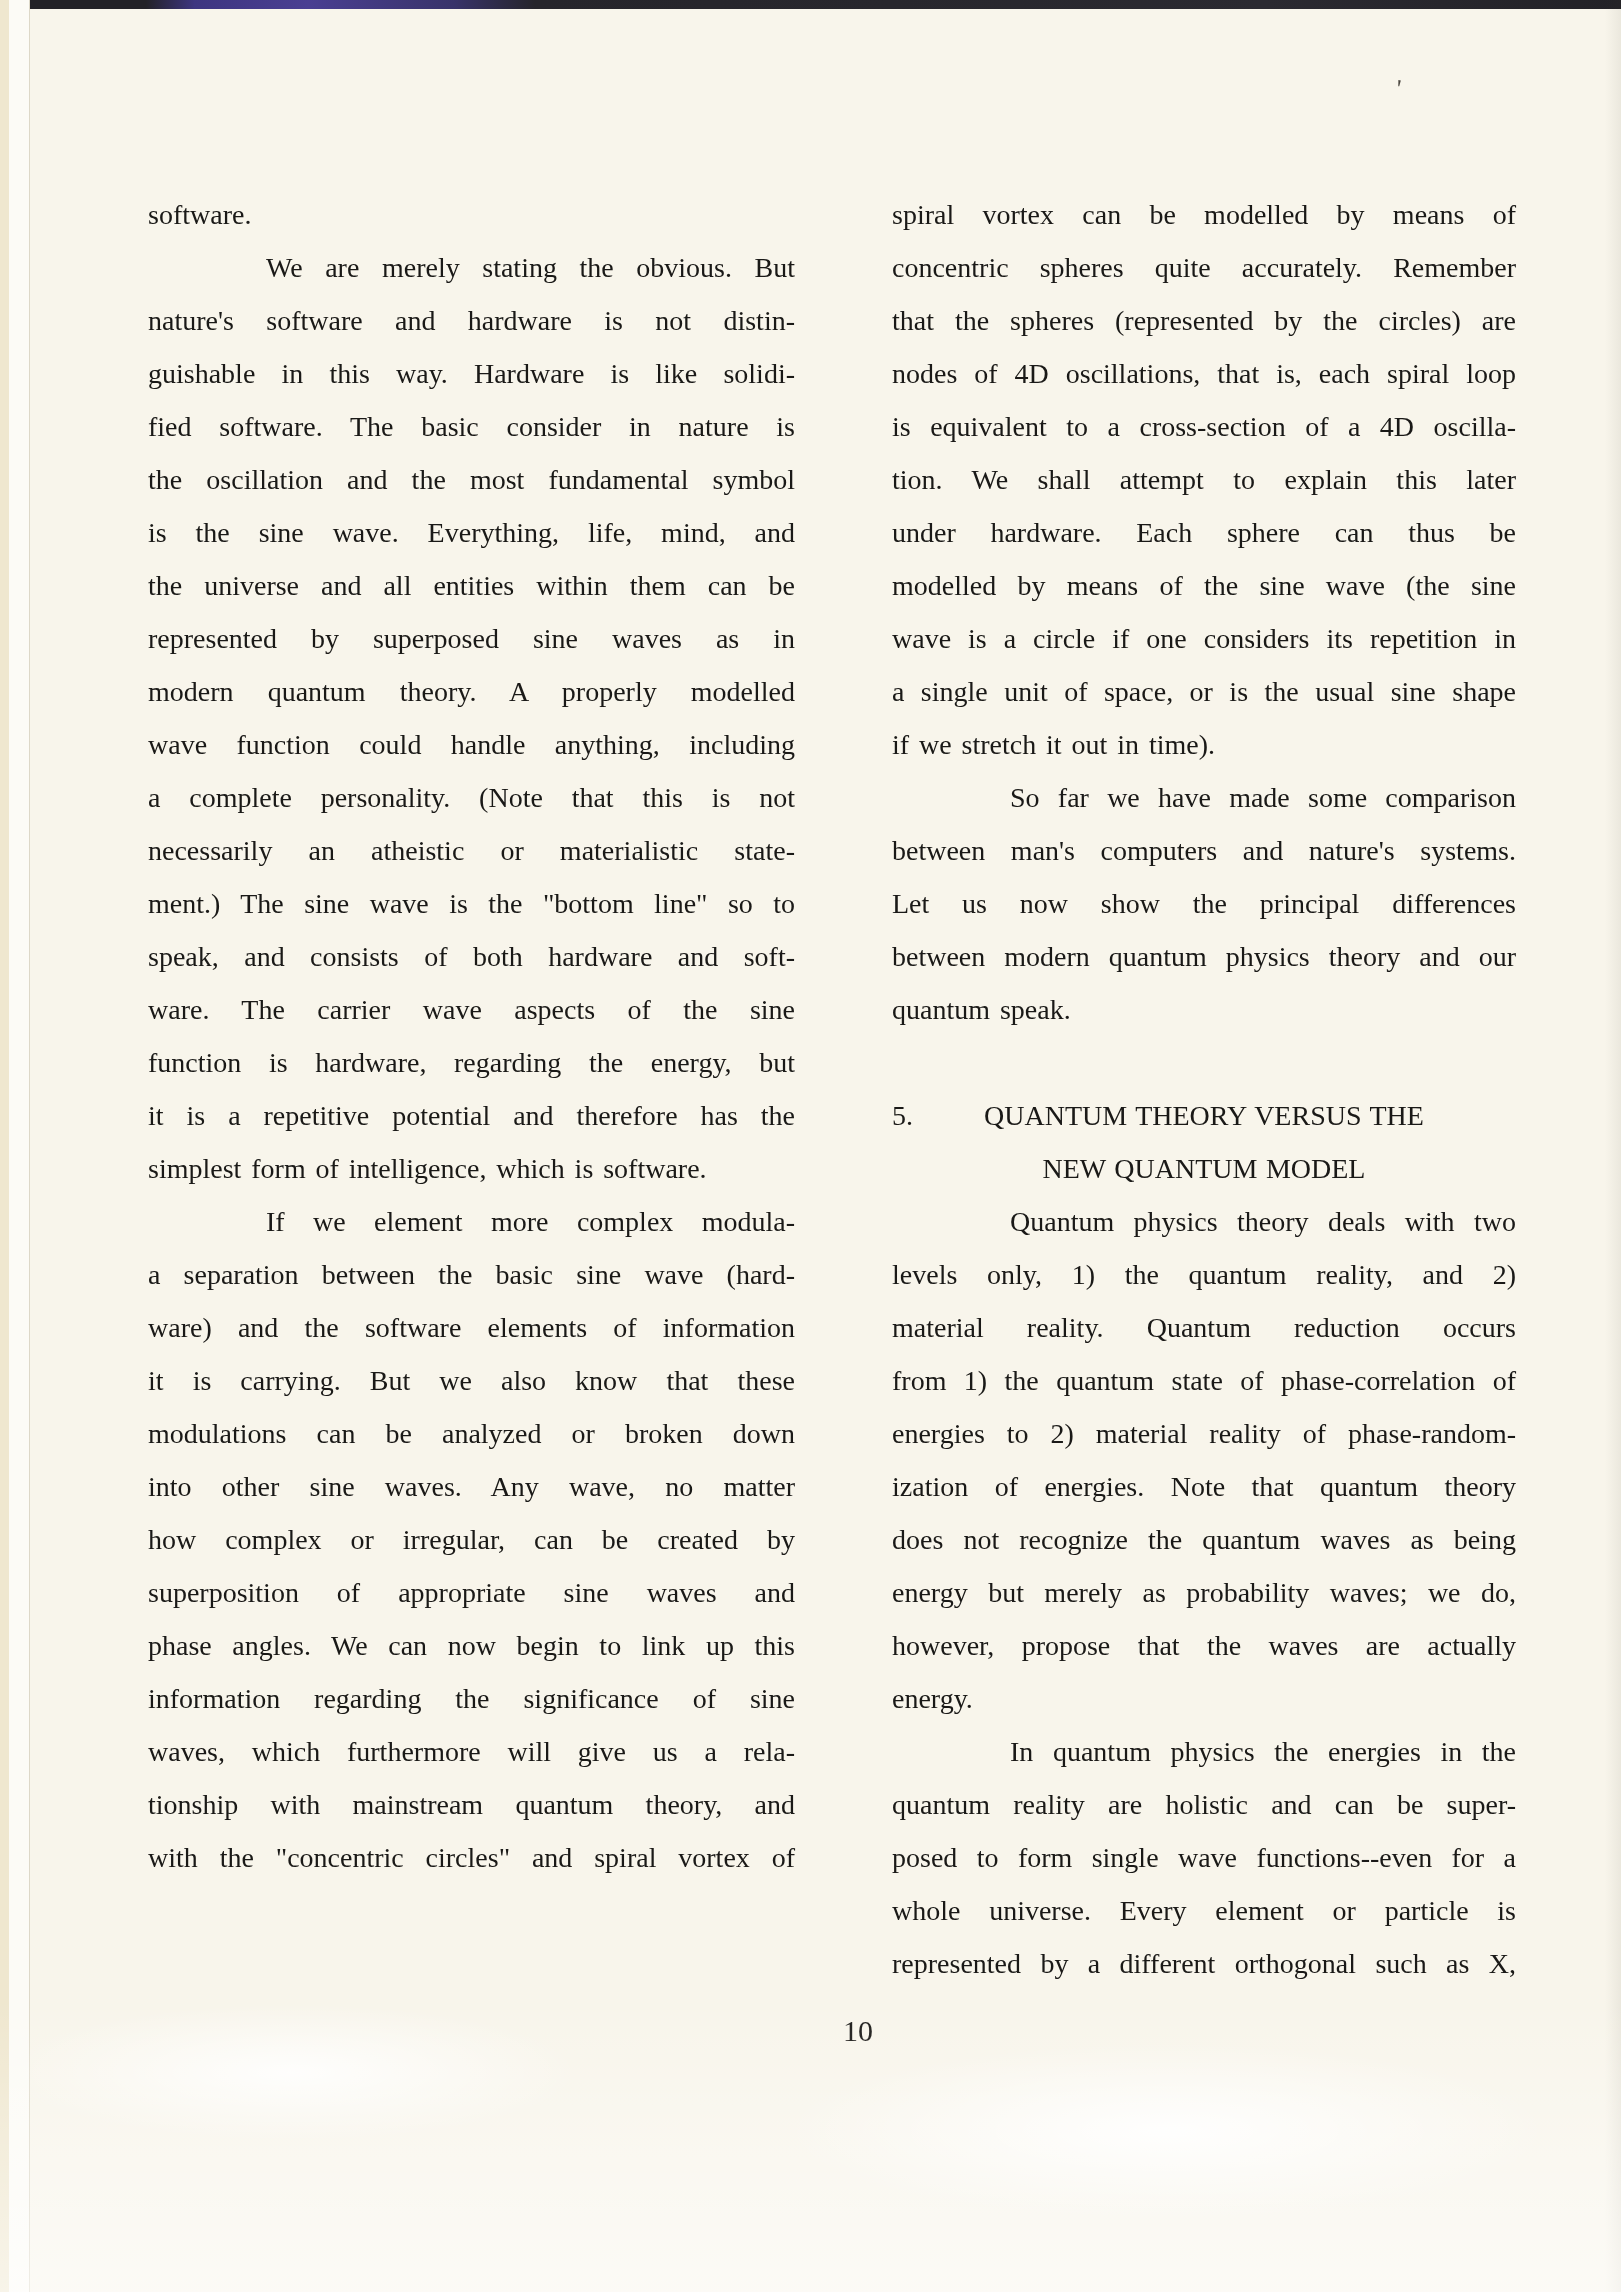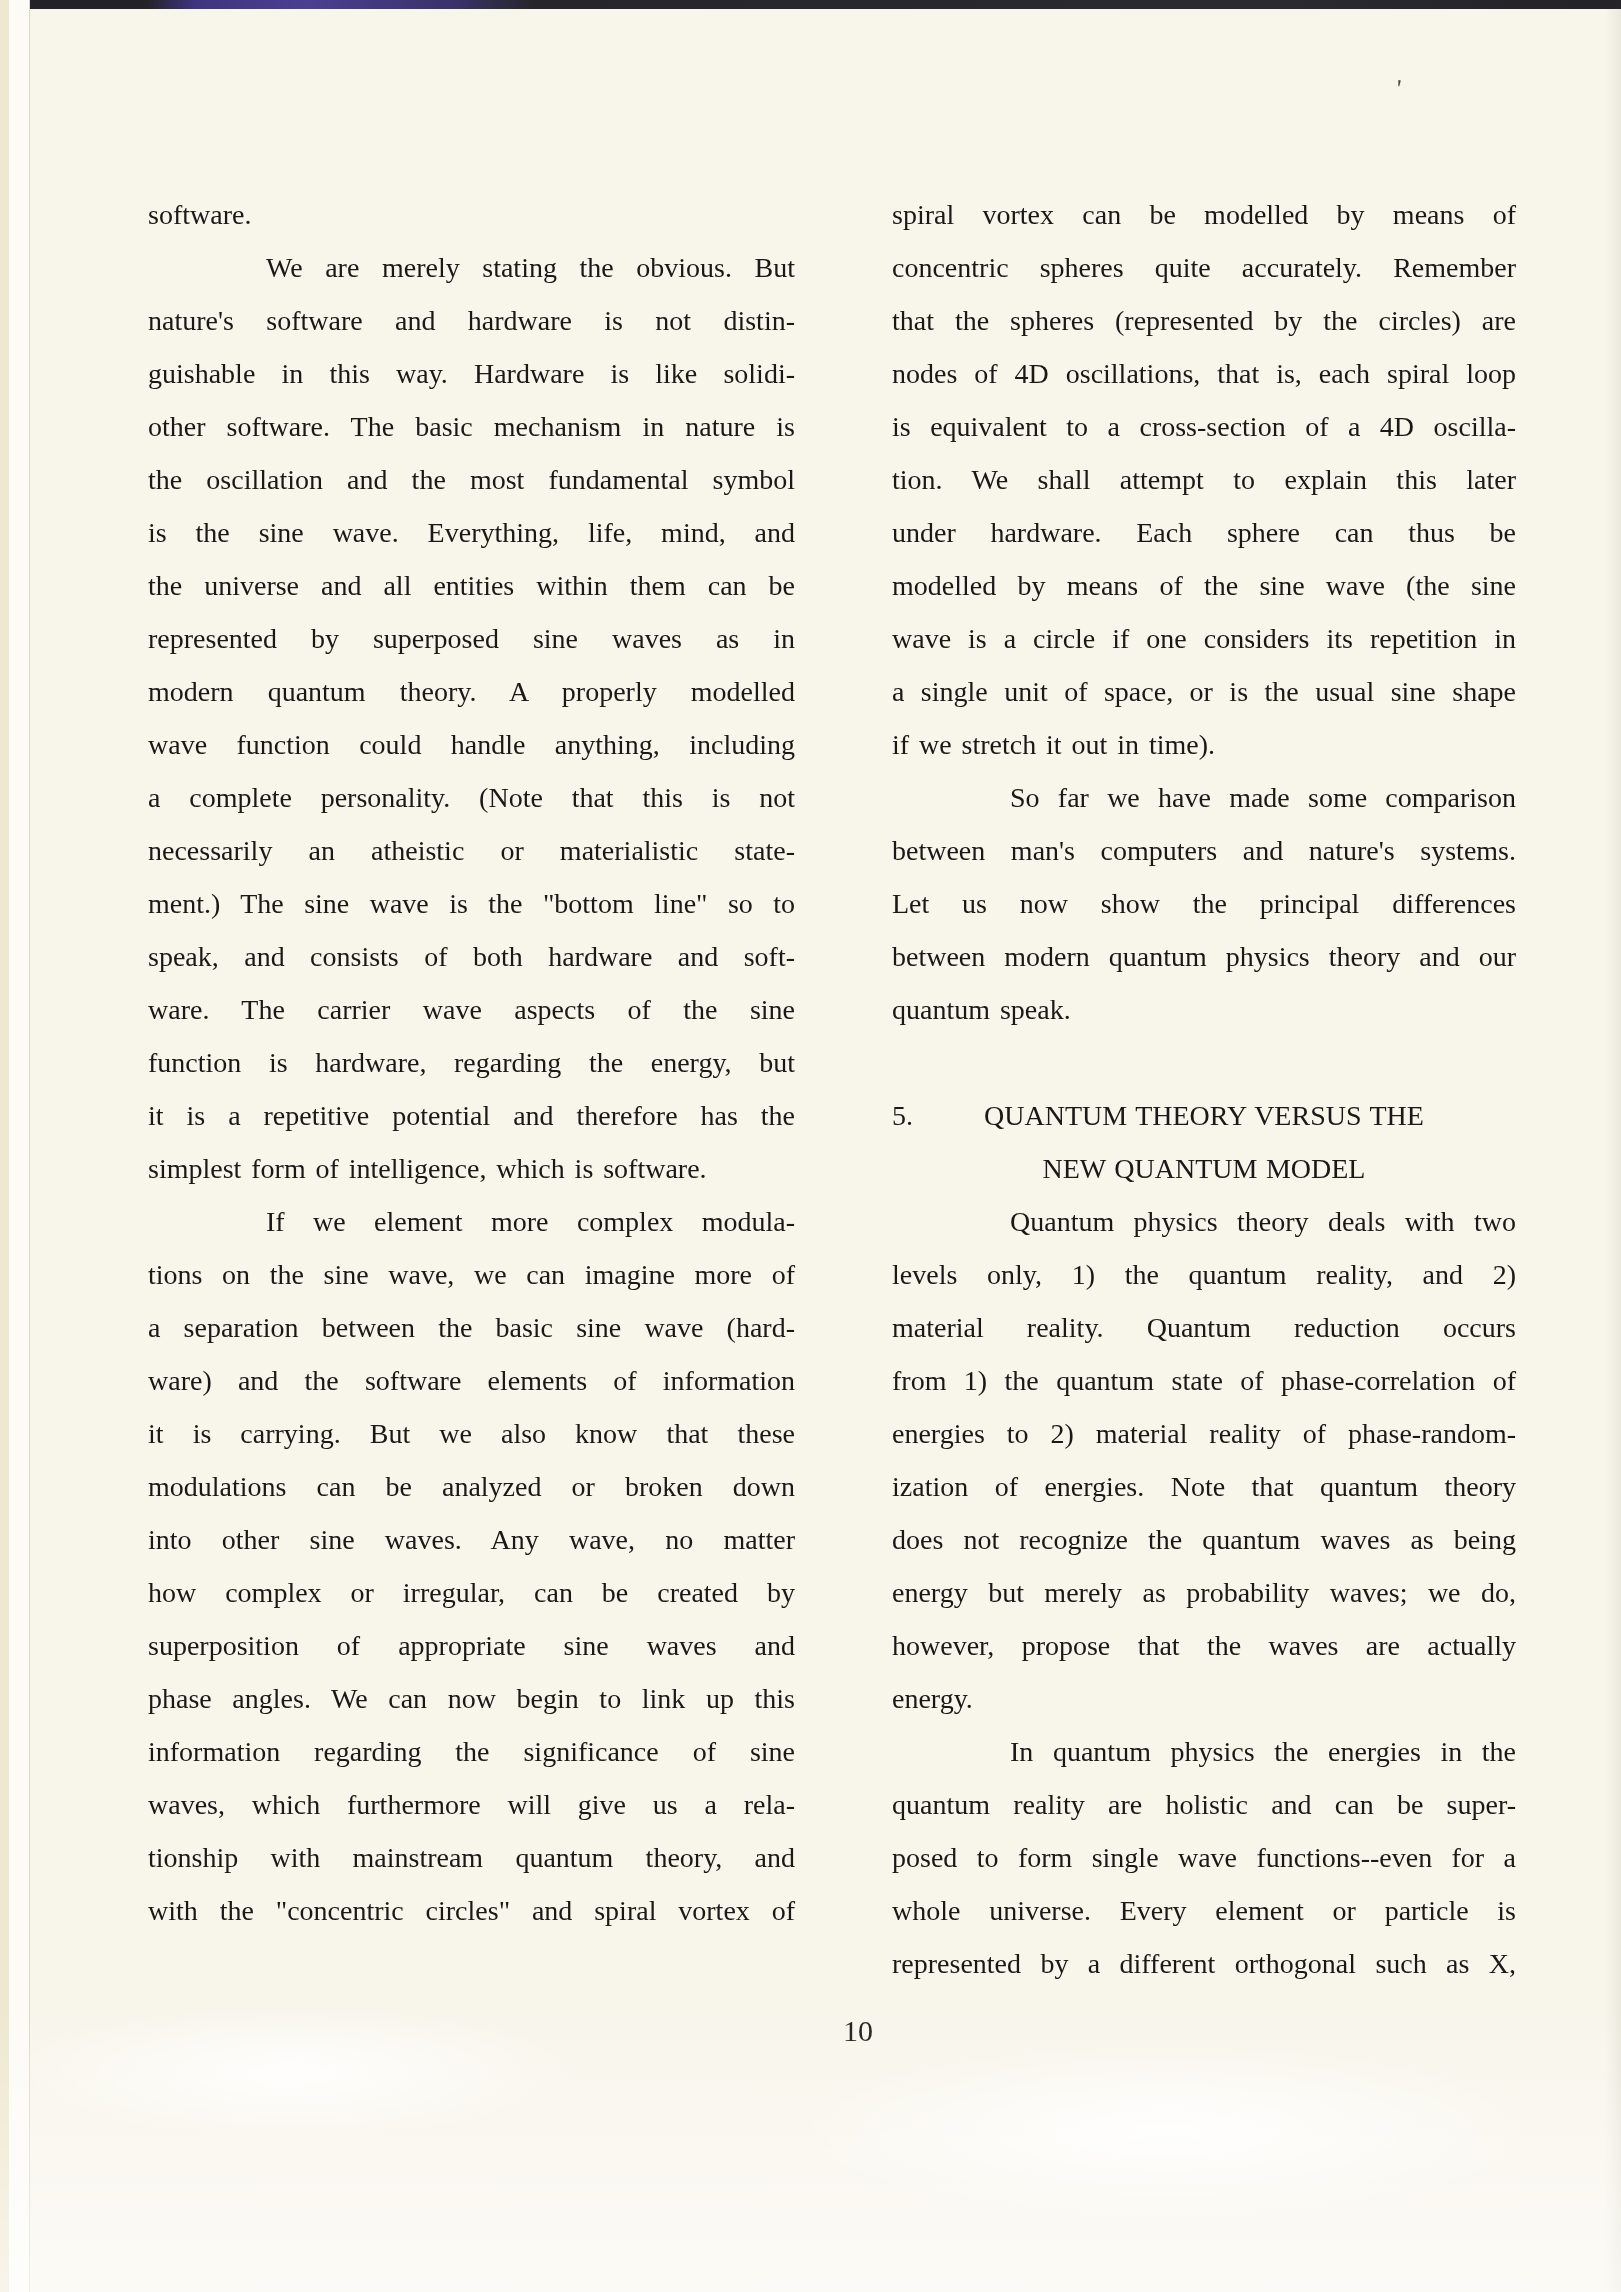--- a/index.html
+++ b/index.html
@@ -73,37 +73,36 @@
 <div class="top-bar"></div>
 <div class="left-edge"></div>
 <div class="left-strip"></div>
 <div class="right-shade"></div>
 
 <div class="col col-left">
     <div class="line end">software.</div>
     <div class="line indent">We are merely stating the obvious.  But</div>
     <div class="line">nature's software and hardware is not distin-</div>
     <div class="line">guishable in this way.  Hardware is like solidi-</div>
-    <div class="line">other software.  The basic mechanism in nature is</div>
+    <div class="line">fied software.  The basic consider in nature is</div>
     <div class="line">the oscillation and the most fundamental symbol</div>
     <div class="line">is the sine wave.  Everything, life, mind, and</div>
     <div class="line">the universe and all entities within them can be</div>
     <div class="line">represented by superposed sine waves as in</div>
     <div class="line">modern quantum theory.  A properly modelled</div>
     <div class="line">wave function could handle anything, including</div>
     <div class="line">a complete personality.  (Note that this is not</div>
     <div class="line">necessarily an atheistic or materialistic state-</div>
     <div class="line">ment.)  The sine wave is the "bottom line" so to</div>
     <div class="line">speak, and consists of both hardware and soft-</div>
     <div class="line">ware.  The carrier wave aspects of the sine</div>
     <div class="line">function is hardware, regarding the energy, but</div>
     <div class="line">it is a repetitive potential and therefore has the</div>
     <div class="line end">simplest form of intelligence, which is software.</div>
     <div class="line indent">If we element more complex modula-</div>
-    <div class="line">tions on the sine wave, we can imagine more of</div>
     <div class="line">a separation between the basic sine wave (hard-</div>
     <div class="line">ware) and the software elements of information</div>
     <div class="line">it is carrying.  But we also know that these</div>
     <div class="line">modulations can be analyzed or broken down</div>
     <div class="line">into other sine waves.  Any wave, no matter</div>
     <div class="line">how complex or irregular, can be created by</div>
     <div class="line">superposition of appropriate sine waves and</div>
     <div class="line">phase angles.  We can now begin to link up this</div>
     <div class="line">information regarding the significance of sine</div>
     <div class="line">waves, which furthermore will give us a rela-</div>

